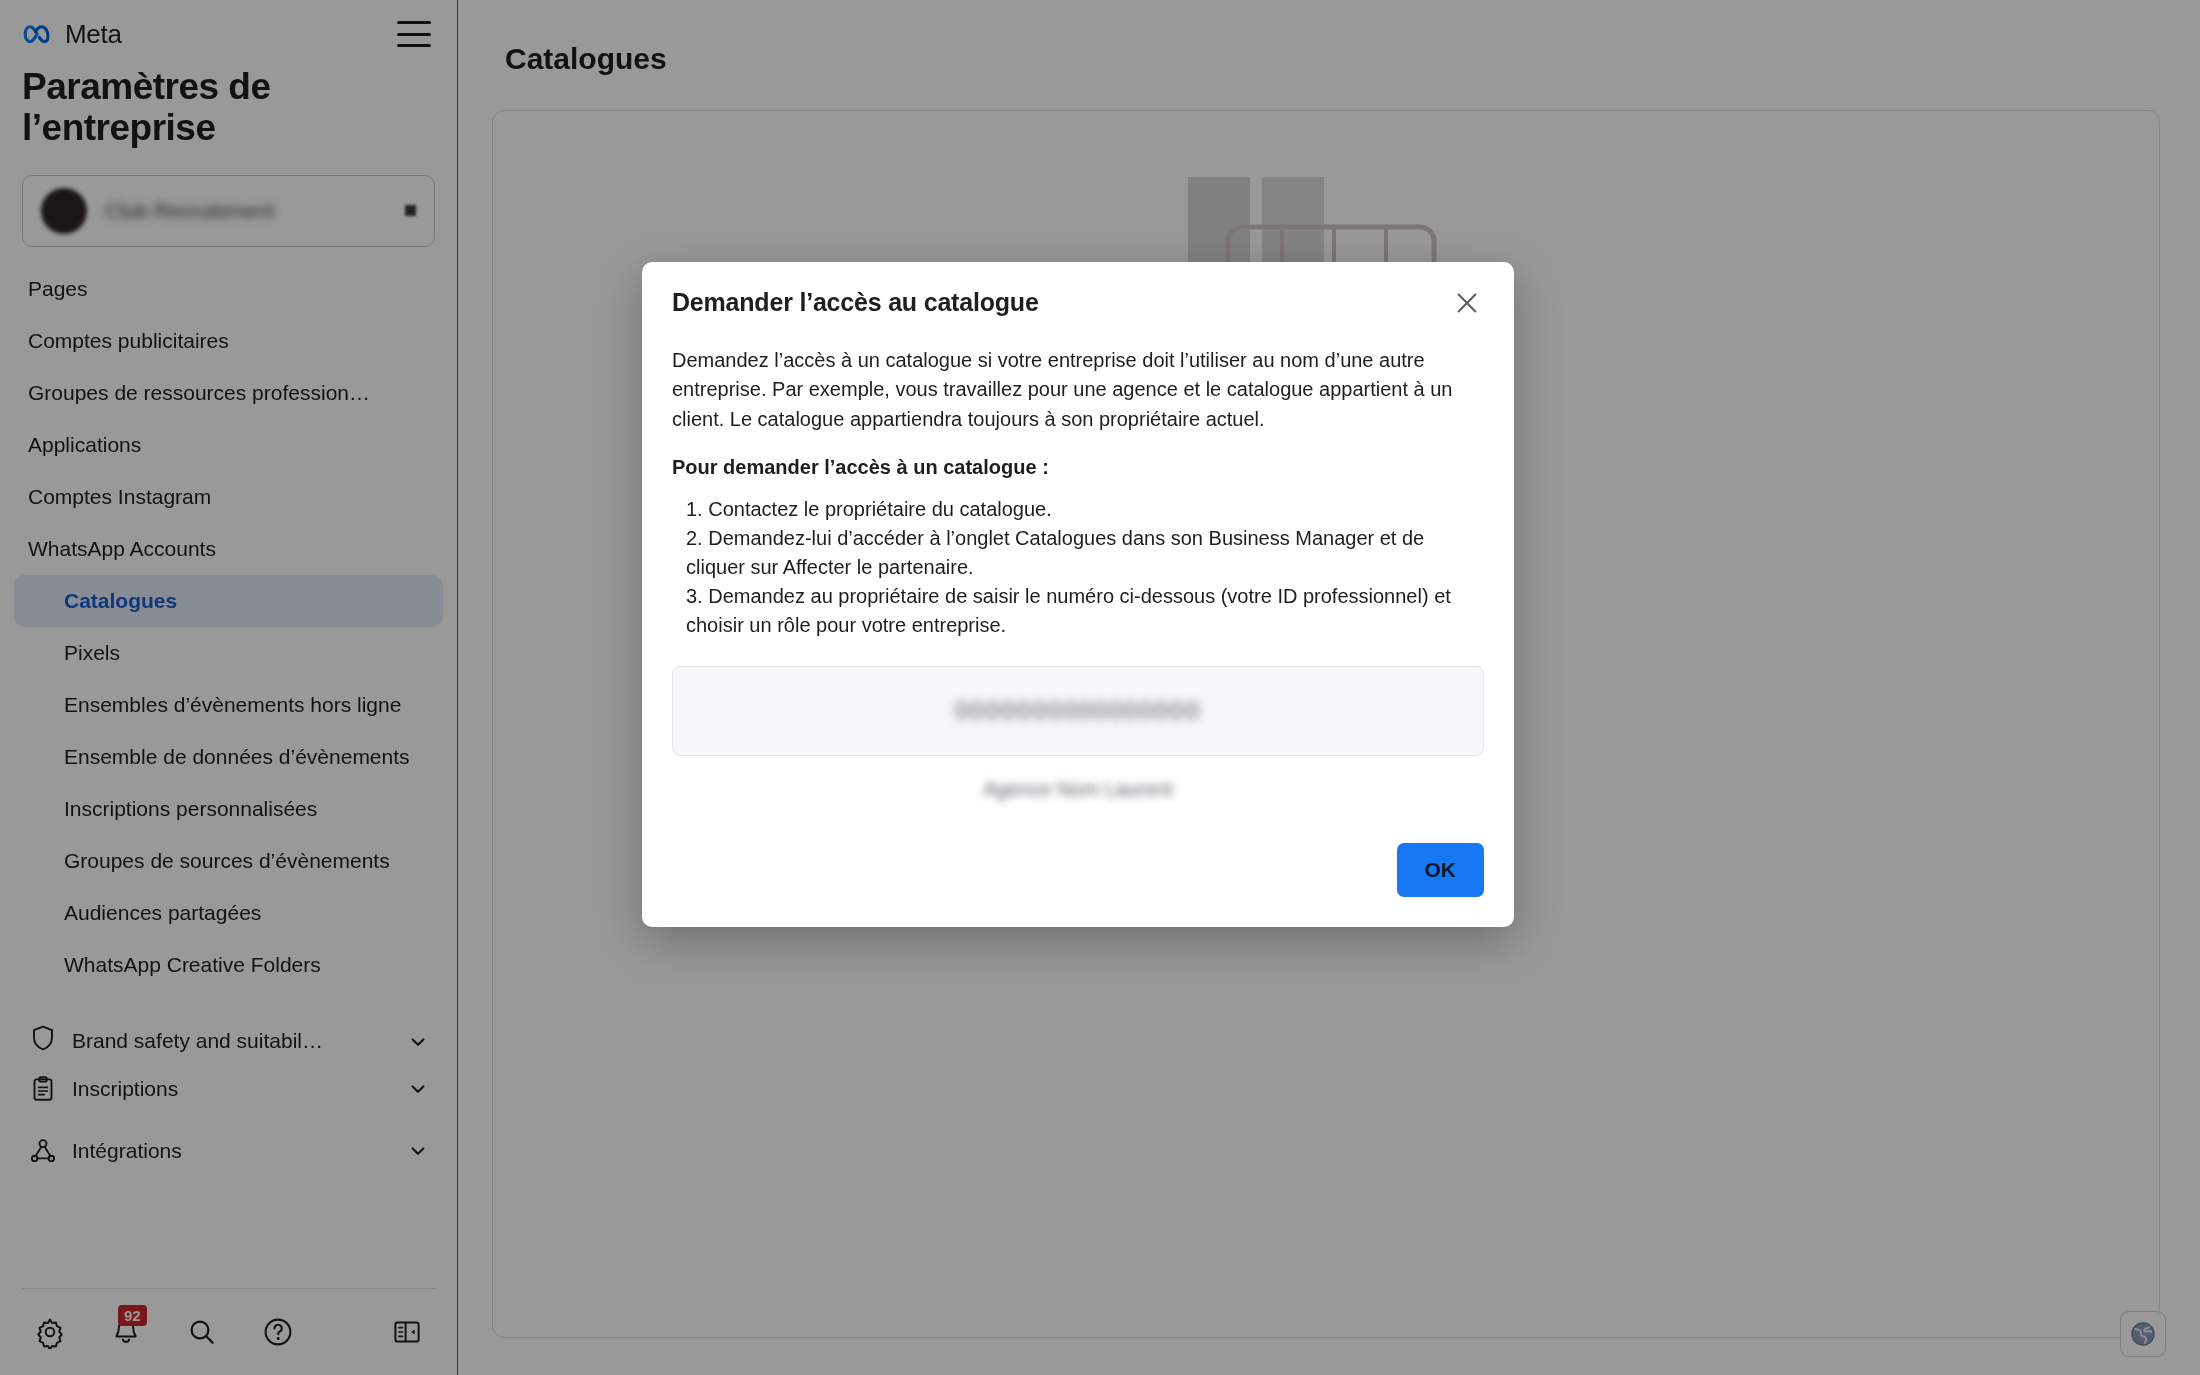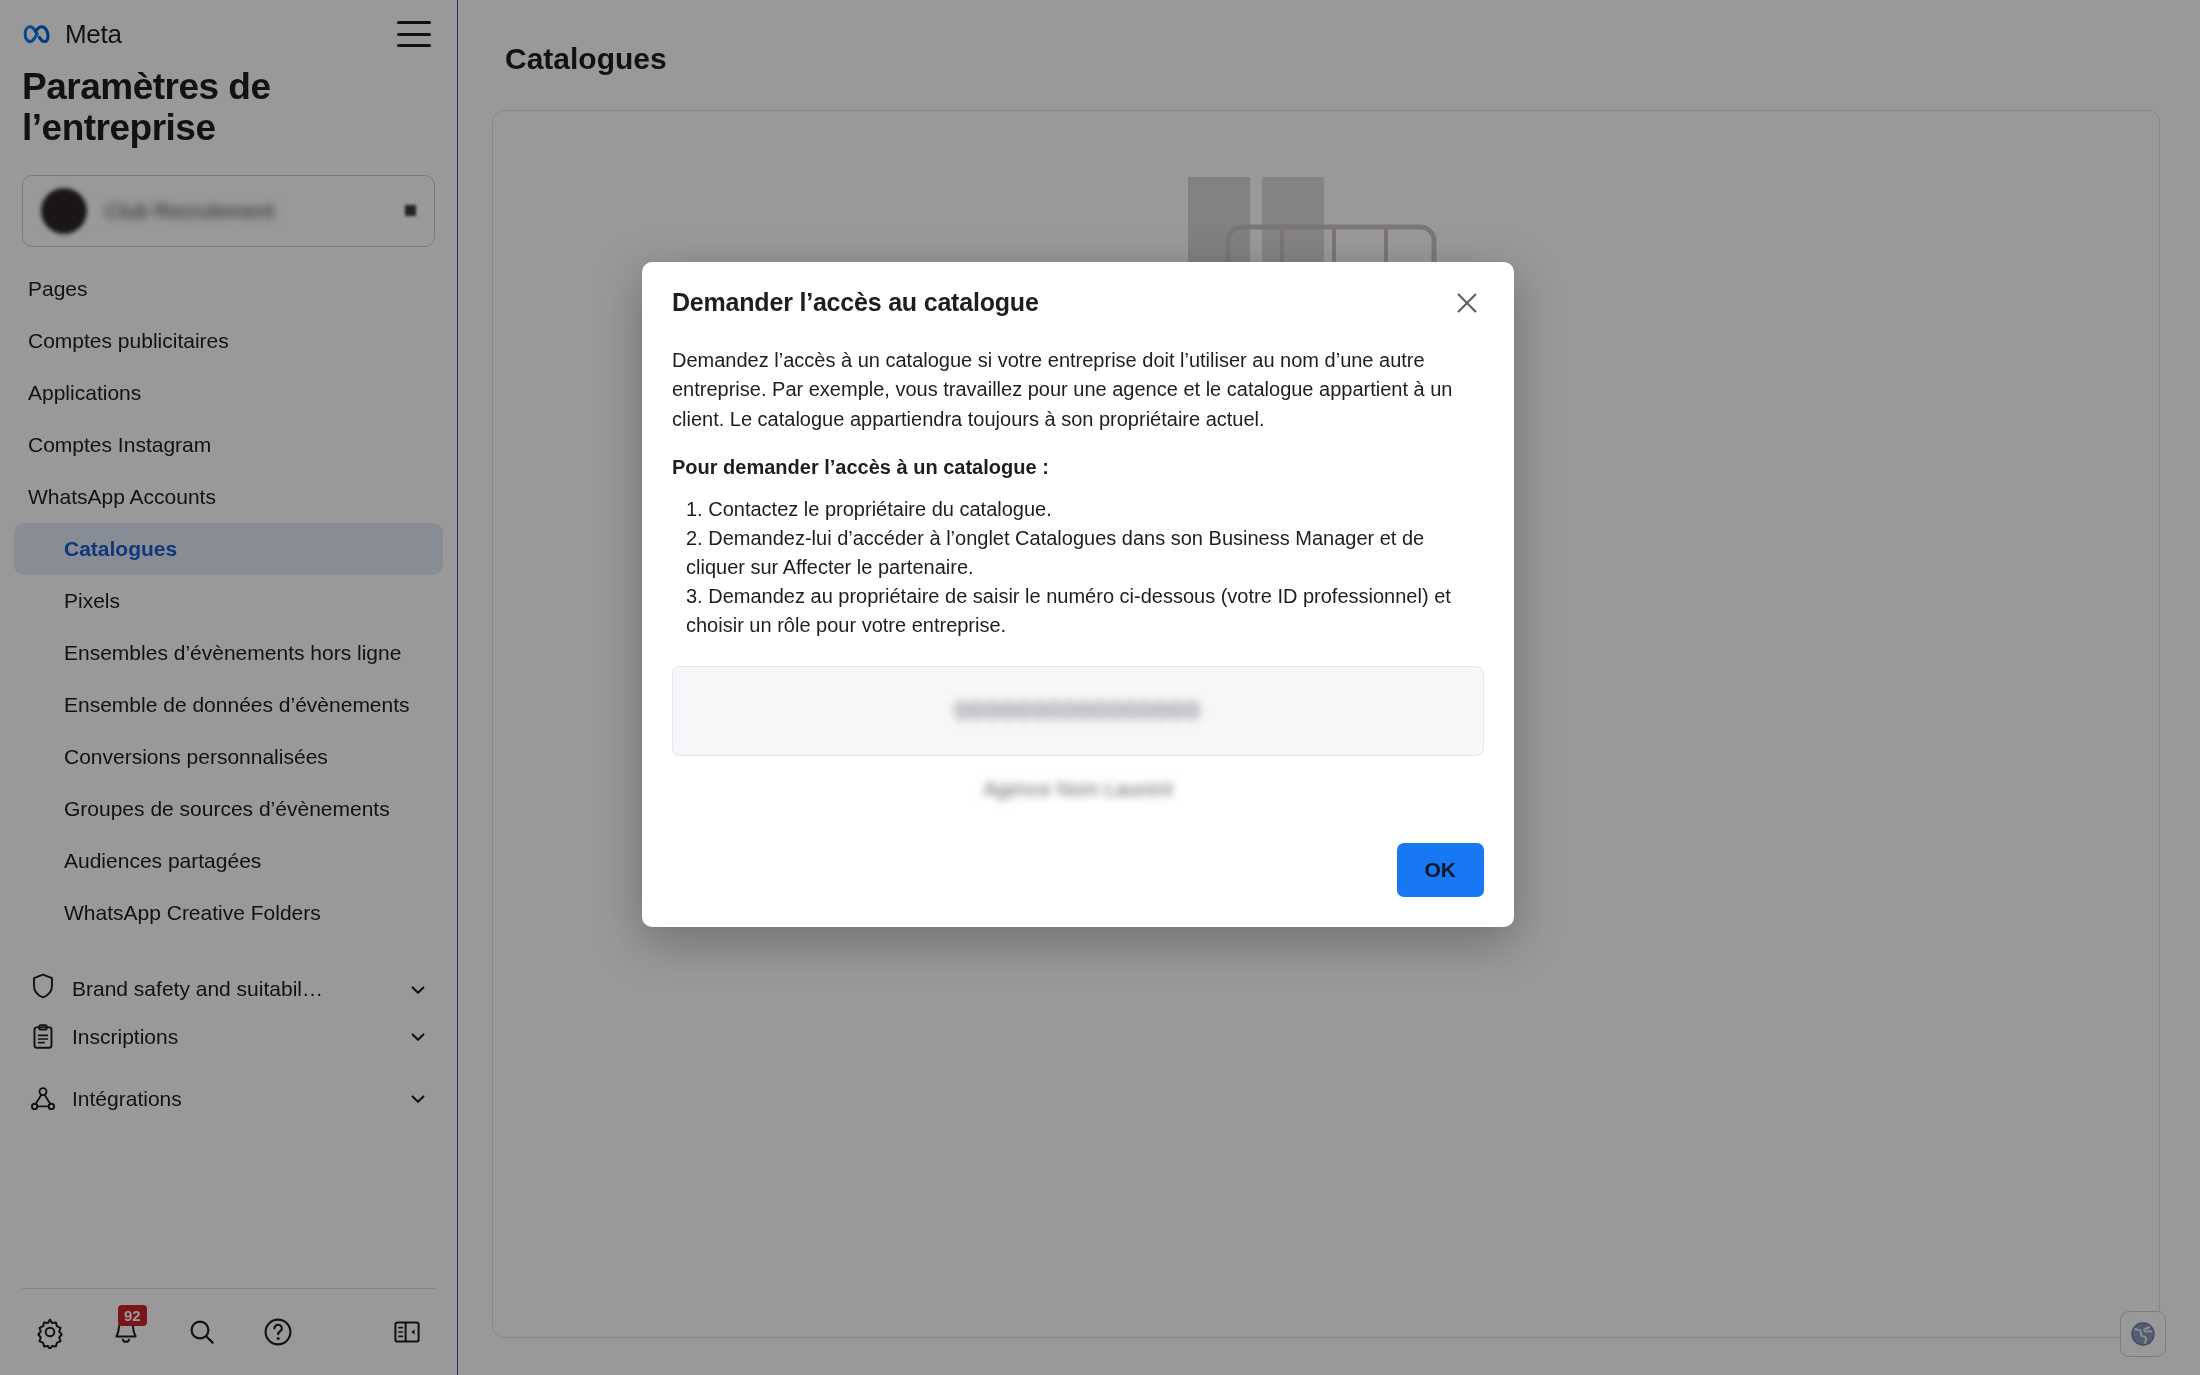--- a/index.html
+++ b/index.html
@@ -390,20 +390,23 @@
 
     <nav class="sb-nav">
 
       <div class="nav-item">
         <span class="nav-label">Pages</span>
       </div>
       <div class="nav-item">
         <span class="nav-label">Comptes publicitaires</span>
       </div>
       <div class="nav-item">
+        <span class="nav-label">Groupes de ressources profession…</span>
+      </div>
+      <div class="nav-item">
         <span class="nav-label">Applications</span>
       </div>
       <div class="nav-item">
         <span class="nav-label">Comptes Instagram</span>
       </div>
       <div class="nav-item">
         <span class="nav-label">WhatsApp Accounts</span>
       </div>
 
 
@@ -413,21 +416,21 @@
       <div class="nav-item nav-sub">
         <span class="nav-label">Pixels</span>
       </div>
       <div class="nav-item nav-sub">
         <span class="nav-label">Ensembles d’évènements hors ligne</span>
       </div>
       <div class="nav-item nav-sub">
         <span class="nav-label">Ensemble de données d’évènements</span>
       </div>
       <div class="nav-item nav-sub">
-        <span class="nav-label">Conversions personnalisées</span>
+        <span class="nav-label">Inscriptions personnalisées</span>
       </div>
       <div class="nav-item nav-sub">
         <span class="nav-label">Groupes de sources d’évènements</span>
       </div>
       <div class="nav-item nav-sub">
         <span class="nav-label">Audiences partagées</span>
       </div>
       <div class="nav-item nav-sub">
         <span class="nav-label">WhatsApp Creative Folders</span>
       </div>

